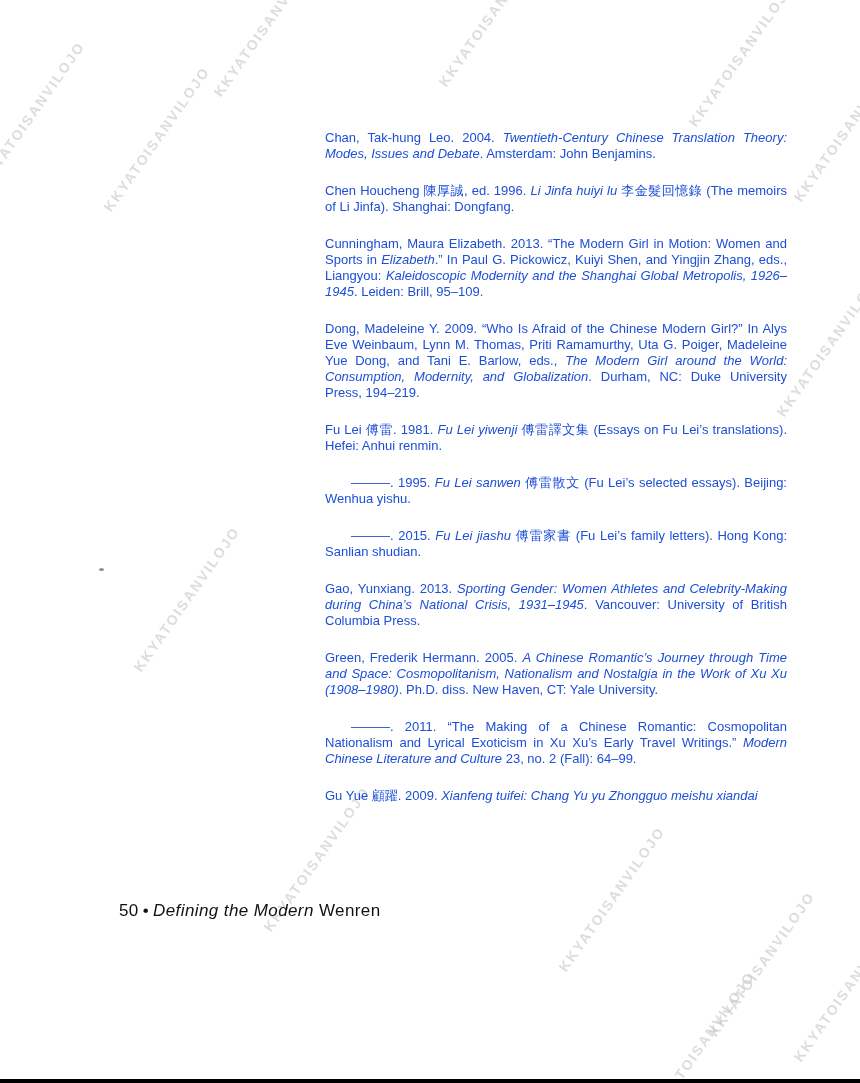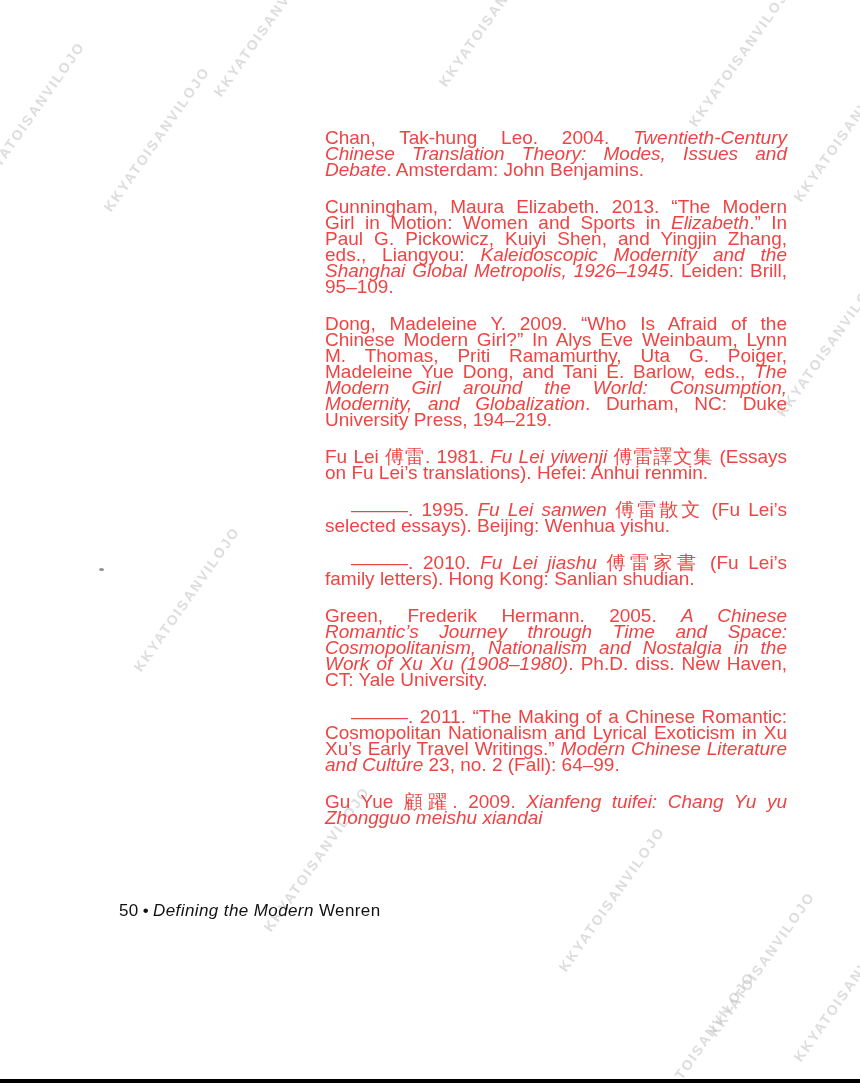--- a/index.html
+++ b/index.html
@@ -27,24 +27,24 @@
     user-select: none;
     pointer-events: none;
   }
 
   
   .bibliography {
     position: absolute;
     left: 325px;
     top: 130px;
     width: 462px;
-    font-size: 19px;
+    font-size: 13px;
     line-height: 16px;
     text-align: justify;
-    color: #ef4444;
+    color: #1d4ed8;
   }
   .bib-entry { margin-bottom: 21px; }
   .bib-entry.indent { text-indent: 26px; }
   .bib-entry i { font-style: italic; }
 
   
   .running-footer {
     position: absolute;
     left: 75px;
     top: 901px;
@@ -115,25 +115,27 @@
   <div class="watermark" style="left:230px; top:851px;">KKYATOISANVILOJO</div>
   <div class="watermark" style="left:525px; top:891px;">KKYATOISANVILOJO</div>
   <div class="watermark" style="left:675px; top:956px;">KKYATOISANVILOJO</div>
   <div class="watermark" style="left:615px; top:1036px;">KKYATOISANVILOJO</div>
   <div class="watermark" style="left:760px; top:981px;">KKYATOISANVILOJO</div>
 
   <div class="speck"></div>
 
   <div class="bibliography">
       <p class="bib-entry"><span>Chan, Tak-hung Leo. 2004. </span><i>Twentieth-Century Chinese Translation Theory: Modes, Issues and Debate</i><span>. Amsterdam: John Benjamins.</span></p>
+      <p class="bib-entry"><span>Chen Houcheng 陳厚誠, ed. 1996. </span><i>Li Jinfa huiyi lu</i><span> 李金髮回憶錄 (The memoirs of Li Jinfa). Shanghai: Dongfang.</span></p>
       <p class="bib-entry"><span>Cunningham, Maura Elizabeth. 2013. “The Modern Girl in Motion: Women and Sports in </span><i>Elizabeth</i><span>.” In Paul G. Pickowicz, Kuiyi Shen, and Yingjin Zhang, eds., Liangyou: </span><i>Kaleidoscopic Modernity and the Shanghai Global Metropolis, 1926–1945</i><span>. Leiden: Brill, 95–109.</span></p>
       <p class="bib-entry"><span>Dong, Madeleine Y. 2009. “Who Is Afraid of the Chinese Modern Girl?” In Alys Eve Weinbaum, Lynn M. Thomas, Priti Ramamurthy, Uta G. Poiger, Madeleine Yue Dong, and Tani E. Barlow, eds., </span><i>The Modern Girl around the World: Consumption, Modernity, and Globalization</i><span>. Durham, NC: Duke University Press, 194–219.</span></p>
       <p class="bib-entry"><span>Fu Lei 傅雷. 1981. </span><i>Fu Lei yiwenji</i><span> 傅雷譯文集 (Essays on Fu Lei’s translations). Hefei: Anhui renmin.</span></p>
       <p class="bib-entry indent"><span>———. 1995. </span><i>Fu Lei sanwen</i><span> 傅雷散文 (Fu Lei’s selected essays). Beijing: Wenhua yishu.</span></p>
-      <p class="bib-entry indent"><span>———. 2010. </span><i>Fu Lei jiashu</i><span> 傅雷家書 (Fu Lei’s family letters). Hong Kong: Sanlian shudian.</span></p>
+      <p class="bib-entry indent"><span>———. 2015. </span><i>Fu Lei jiashu</i><span> 傅雷家書 (Fu Lei’s family letters). Hong Kong: Sanlian shudian.</span></p>
+      <p class="bib-entry"><span>Gao, Yunxiang. 2013. </span><i>Sporting Gender: Women Athletes and Celebrity-Making during China’s National Crisis, 1931–1945</i><span>. Vancouver: University of British Columbia Press.</span></p>
       <p class="bib-entry"><span>Green, Frederik Hermann. 2005. </span><i>A Chinese Romantic’s Journey through Time and Space: Cosmopolitanism, Nationalism and Nostalgia in the Work of Xu Xu (1908–1980)</i><span>. Ph.D. diss. New Haven, CT: Yale University.</span></p>
       <p class="bib-entry indent"><span>———. 2011. “The Making of a Chinese Romantic: Cosmopolitan Nationalism and Lyrical Exoticism in Xu Xu’s Early Travel Writings.” </span><i>Modern Chinese Literature and Culture</i><span> 23, no. 2 (Fall): 64–99.</span></p>
       <p class="bib-entry"><span>Gu Yue 顧躍. 2009. </span><i>Xianfeng tuifei: Chang Yu yu Zhongguo meishu xiandai</i></p>
     </div>
 
   <div class="running-footer"><span>50</span><span class="sep">•</span><i>Defining the Modern</i>&nbsp;<span>Wenren</span></div>
 
 
   <div class="bottom-rule"></div>
 

